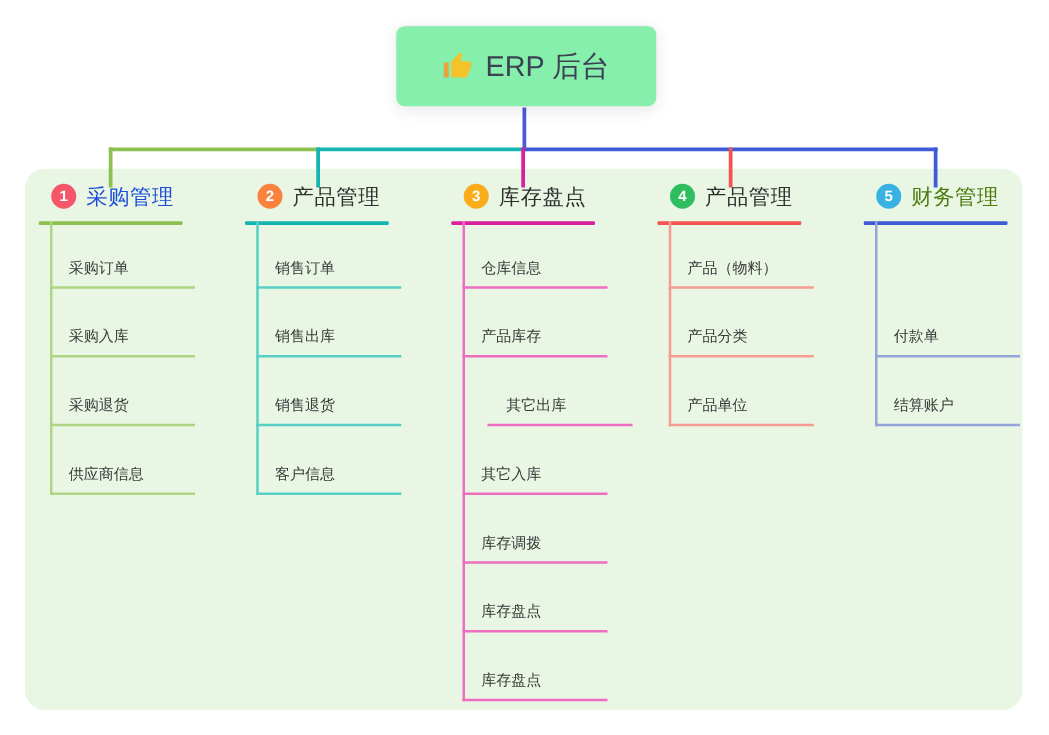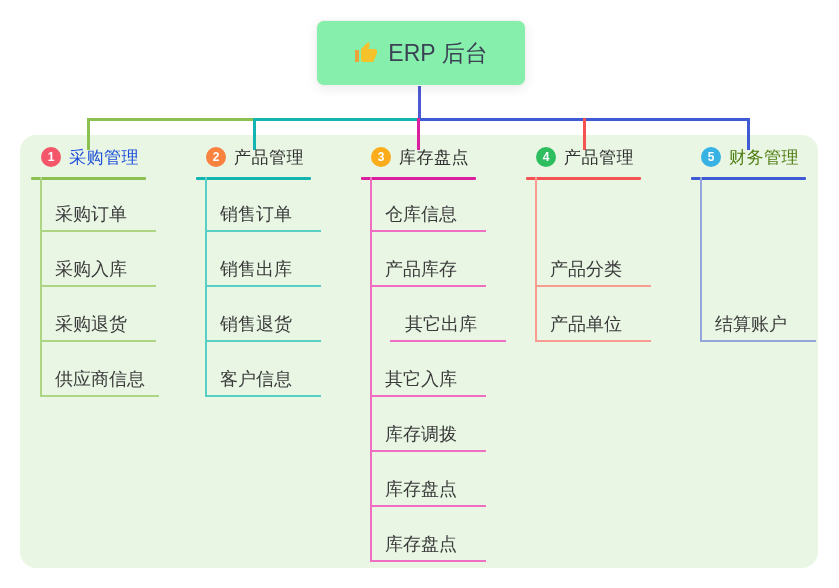--- a/index.html
+++ b/index.html
@@ -35,21 +35,21 @@
     display:flex;align-items:center;justify-content:center;
   }
   .topic-label{font-size:17px;font-weight:500;letter-spacing:0.5px;}
   .t-underline{position:absolute;left:0;top:34px;width:115px;height:3px;border-radius:1px;}
   .kids-line{position:absolute;left:9px;top:34px;width:2px;}
   .kid{
     position:absolute;left:9px;min-width:87px;width:max-content;
     padding:0 14px 6px 15px;border:0 solid;border-bottom-width:2px;
     cursor:pointer;
   }
-  .kid-label{font-size:18px;line-height:18px;white-space:nowrap;}
+  .kid-label{font-size:12px;line-height:18px;white-space:nowrap;}
 </style>
 </head>
 <body>
 
 <div class="canvas" style="background: rgb(255, 255, 255);">
 
   <div class="board" style="background: rgb(233, 246, 228);"></div>
 
   <div class="line" style="left: 418px; top: 84px; width: 3px; height: 37px; background: rgb(76, 91, 212);"></div>
 
@@ -145,33 +145,39 @@
     </div>
   </section>
 
   <section class="branch" style="left: 526px; color: rgb(58, 58, 58);">
     <div class="topic">
       <span class="badge" style="background: rgb(46, 189, 95);">4</span>
       <span class="topic-label" style="color: rgb(47, 47, 47);">产品管理</span>
     </div>
     <div class="t-underline" style="background: rgb(244, 83, 82);"></div>
     <div class="kids-line" style="height: 164px; background: rgb(248, 155, 144);"></div>
+    <div class="kid" style="top: 62px; border-color: rgb(248, 155, 144);">
+      <span class="kid-label">产品（物料）</span>
+    </div>
     <div class="kid" style="top: 117px; border-color: rgb(248, 155, 144);">
       <span class="kid-label">产品分类</span>
     </div>
     <div class="kid" style="top: 172px; border-color: rgb(248, 155, 144);">
       <span class="kid-label">产品单位</span>
     </div>
   </section>
 
   <section class="branch" style="left: 691px; color: rgb(58, 58, 58);">
     <div class="topic">
       <span class="badge" style="background: rgb(56, 177, 227);">5</span>
       <span class="topic-label" style="color: #4d7c0f;">财务管理</span>
     </div>
     <div class="t-underline" style="background: rgb(62, 91, 213);"></div>
     <div class="kids-line" style="height: 164px; background: rgb(147, 165, 218);"></div>
+    <div class="kid" style="top: 117px; border-color: rgb(147, 165, 218);">
+      <span class="kid-label">付款单</span>
+    </div>
     <div class="kid" style="top: 172px; border-color: rgb(147, 165, 218);">
       <span class="kid-label">结算账户</span>
     </div>
   </section>
 
 </div>
 
 </body></html>

